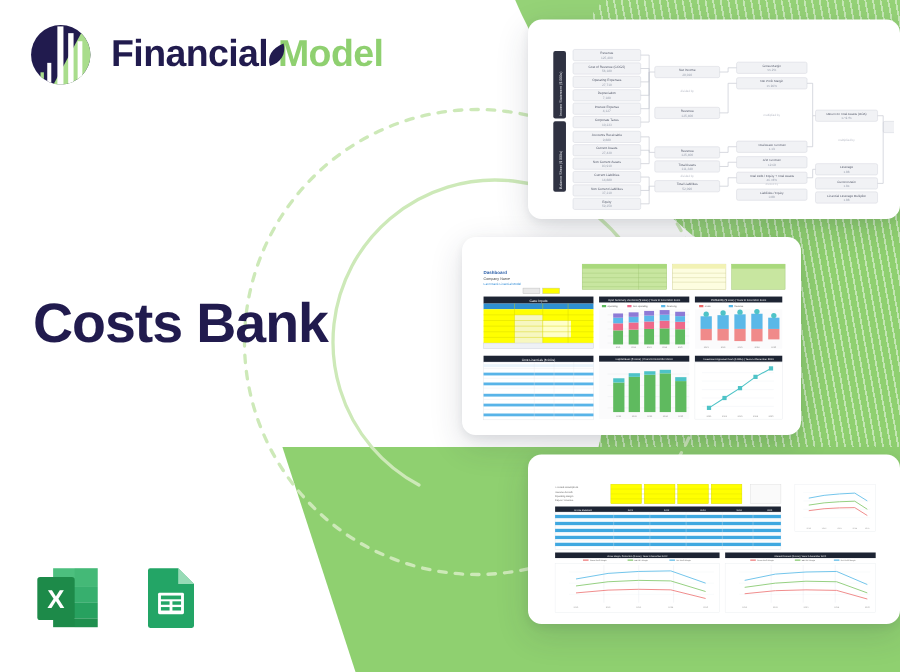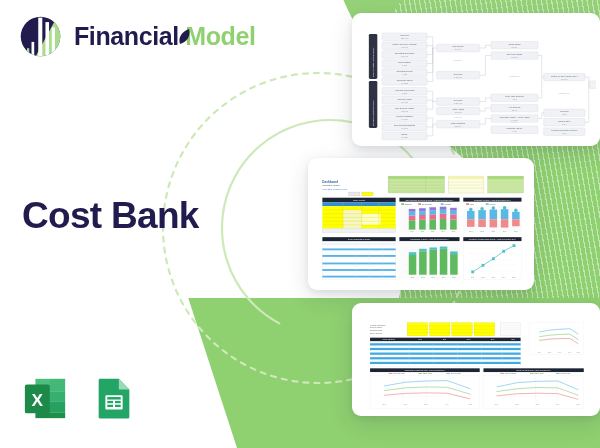--- a/index.html
+++ b/index.html
@@ -168,21 +168,21 @@
       <circle cx="50" cy="50" r="44" fill="none" stroke="#ffffff" stroke-width="0"></circle>
     </svg>
     <div class="brand-text">
       <span class="w1">Financial</span><span>&nbsp;</span><span class="w2">Model</span>
     </div>
   </div>
   <svg style="position:absolute;left:178px;top:28px;width:13px;height:18px;" viewBox="0 0 13 18">
     <path d="M11 1 C3 4 0 10 2 16 C9 14 13 8 11 1 Z" fill="#211b4e"></path>
   </svg>
 
-  <div class="page-title">Cost Bank</div>
+  <div class="page-title">Costs Bank</div>
 
   <div class="format-icons">
     <svg class="fmt-ico" viewBox="0 0 48 48">
       <rect x="14" y="4" width="31" height="13" fill="#4cbf7e"></rect>
       <rect x="14" y="17" width="31" height="11" fill="#3bb273"></rect>
       <rect x="14" y="28" width="31" height="11" fill="#27a05f"></rect>
       <rect x="14" y="39" width="31" height="6" fill="#1d8a49"></rect>
       <rect x="29" y="4" width="16" height="41" fill="#2aa35f" opacity=".22"></rect>
       <rect x="3" y="10" width="26" height="30" rx="2" fill="#1d8a49"></rect>
       <text x="16" y="32" font-family="Liberation Sans, sans-serif" font-size="18" font-weight="bold" fill="#ffffff" text-anchor="middle">X</text>

